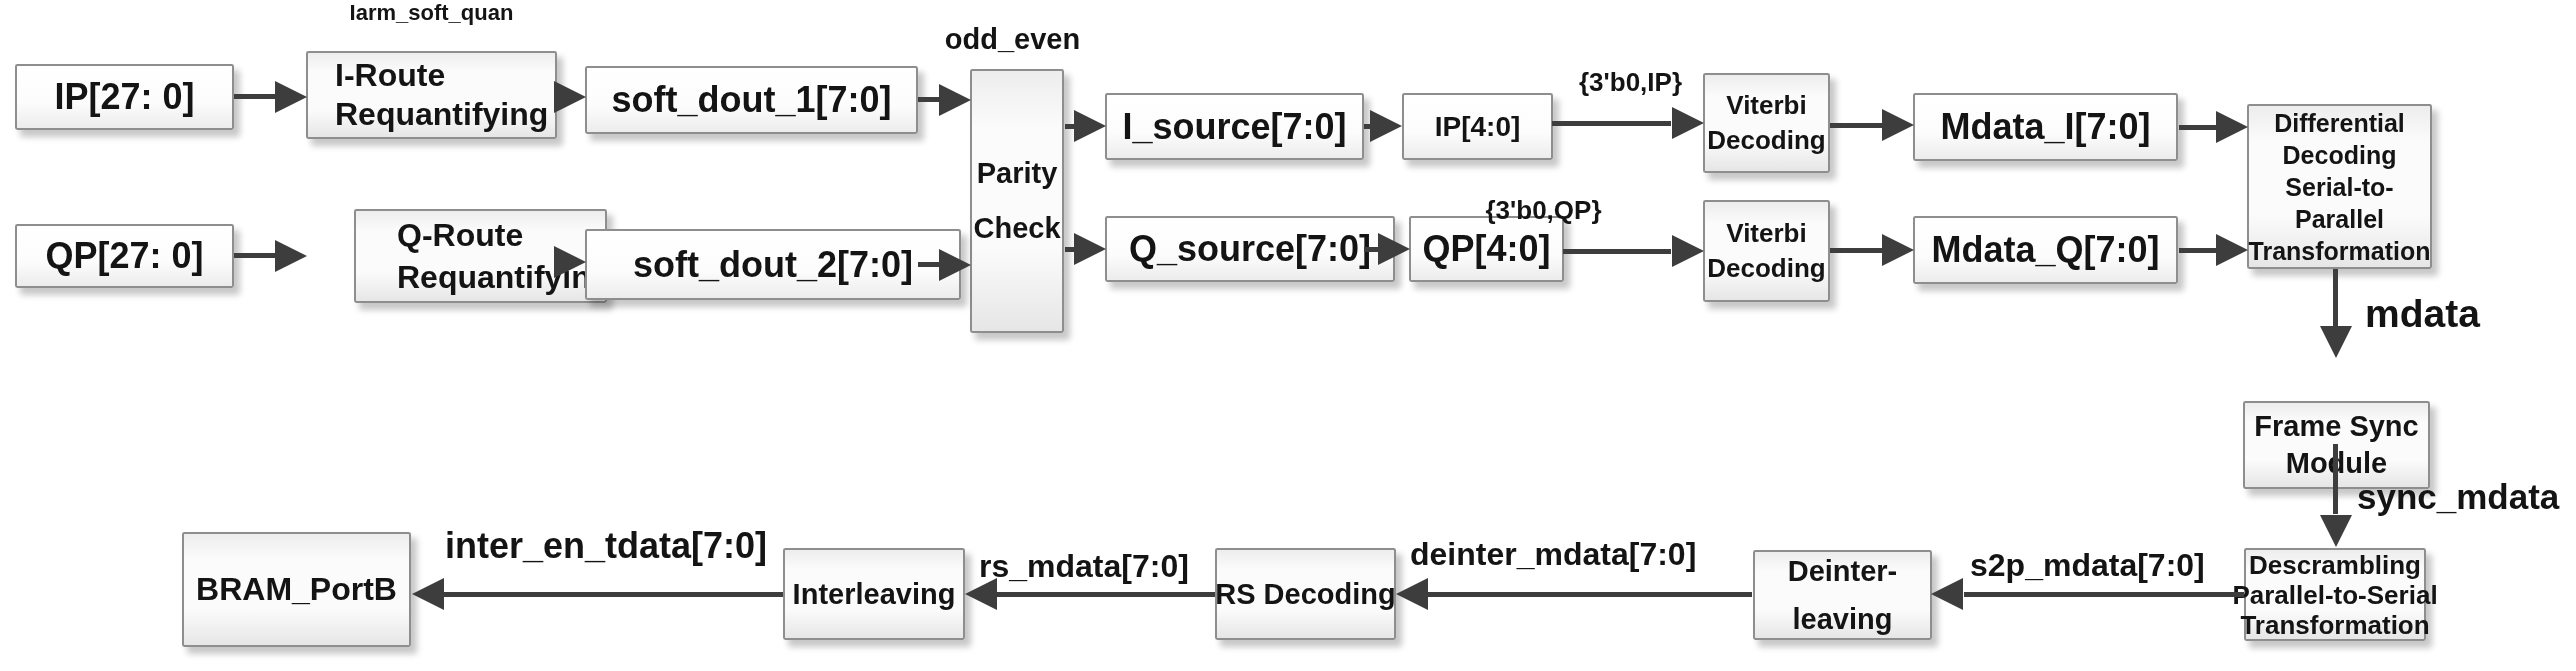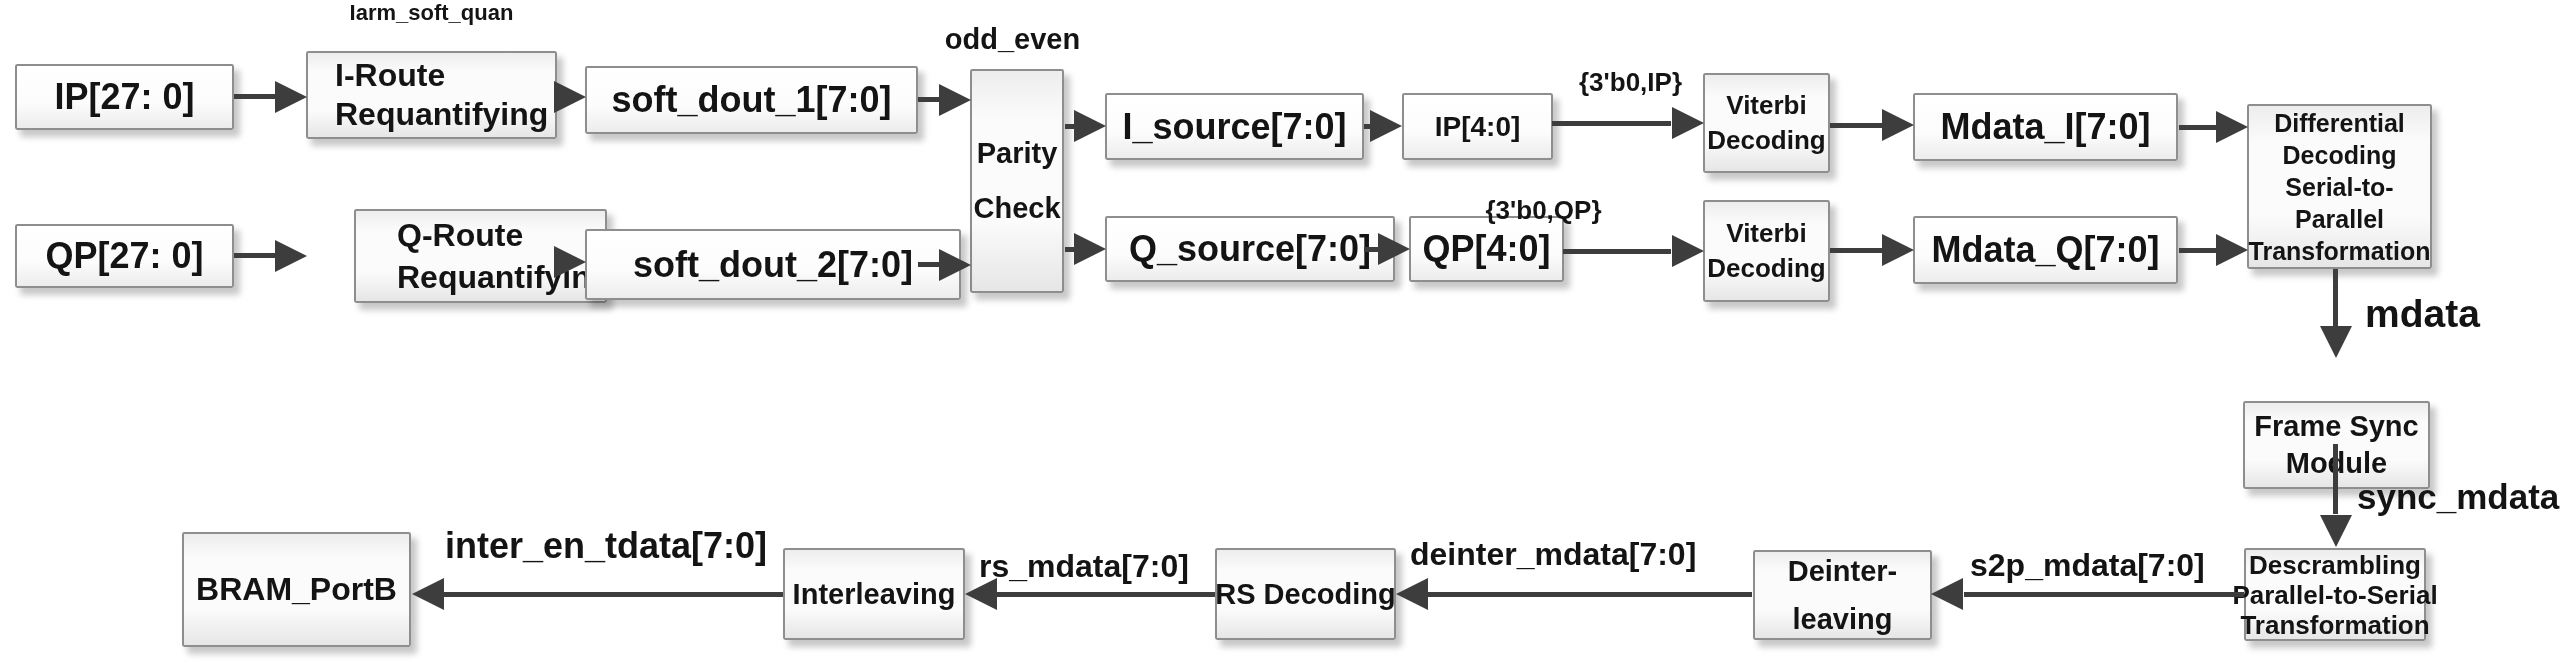--- a/index.html
+++ b/index.html
@@ -46,21 +46,21 @@
   <div class="box mod left-align" style="left:306px;top:51px;width:251px;height:88px;font-size:32px;line-height:39px;padding-left:27px;">
     <span>I-Route
 Requantifying</span>
   </div>
 
   <div class="box sig" style="left:585px;top:66px;width:333px;height:68px;font-size:36px;">
     <span>soft_dout_1[7:0]</span>
   </div>
 
   <div class="tag-label" style="left:935px;top:23px;width:155px;font-size:29px;">odd_even</div>
-  <div class="box mod" style="left:970px;top:69px;width:94px;height:224px;font-size:29px;line-height:55px;">
+  <div class="box mod" style="left:970px;top:69px;width:94px;height:264px;font-size:29px;line-height:55px;">
     <span>Parity
 Check</span>
   </div>
 
   <div class="box sig" style="left:1105px;top:93px;width:259px;height:67px;font-size:36px;">
     <span>I_source[7:0]</span>
   </div>
 
   <div class="box sig" style="left:1402px;top:93px;width:151px;height:67px;font-size:28px;">
     <span>IP[4:0]</span>

